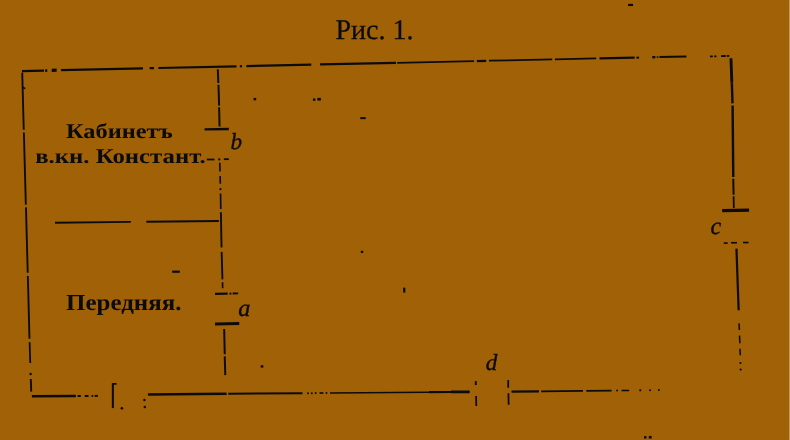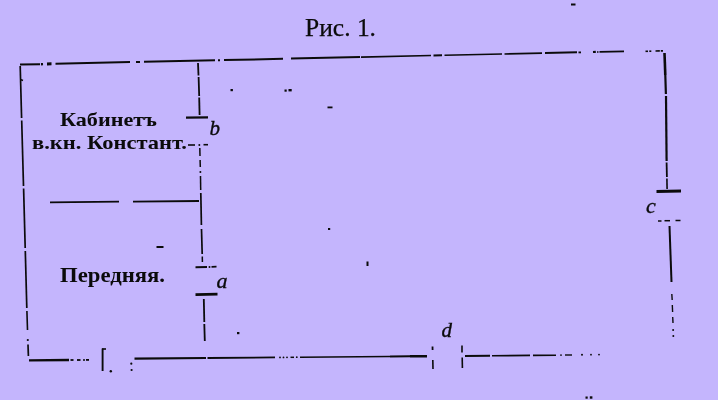--- a/index.html
+++ b/index.html
@@ -1,16 +1,16 @@
 <!DOCTYPE html>
 <html><head>
 <meta charset="utf-8">
 <style>
   html,body{margin:0;padding:0;background:#fff;}
-  .page{position:relative;opacity:0.999;width:718px;height:400px;background:#c4b5fd;overflow:hidden;
+  .page{position:relative;opacity:0.999;width:718px;height:400px;background:#a16207;overflow:hidden;
         font-family:"Liberation Serif", serif;}
   svg{position:absolute;left:0;top:0;}
   text{fill:#0b0b0b;}
 </style>
 </head>
 <body>
 <div class="page">
 <svg width="718" height="400" viewBox="0 0 718 400">
 
   <text stroke="#0b0b0b" stroke-width="0.25" x="305" y="35.5" font-size="26" textLength="71" lengthAdjust="spacingAndGlyphs">Рис. 1.</text>

